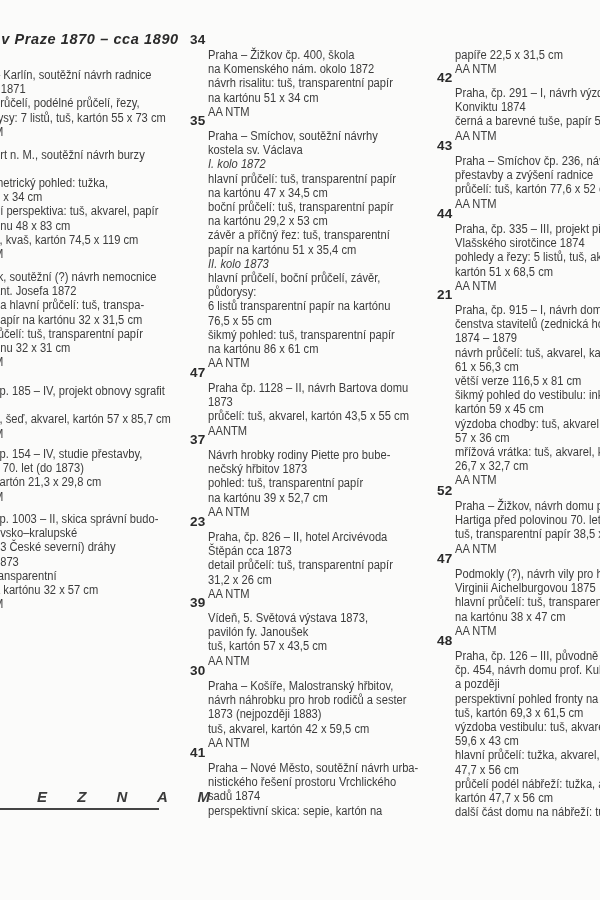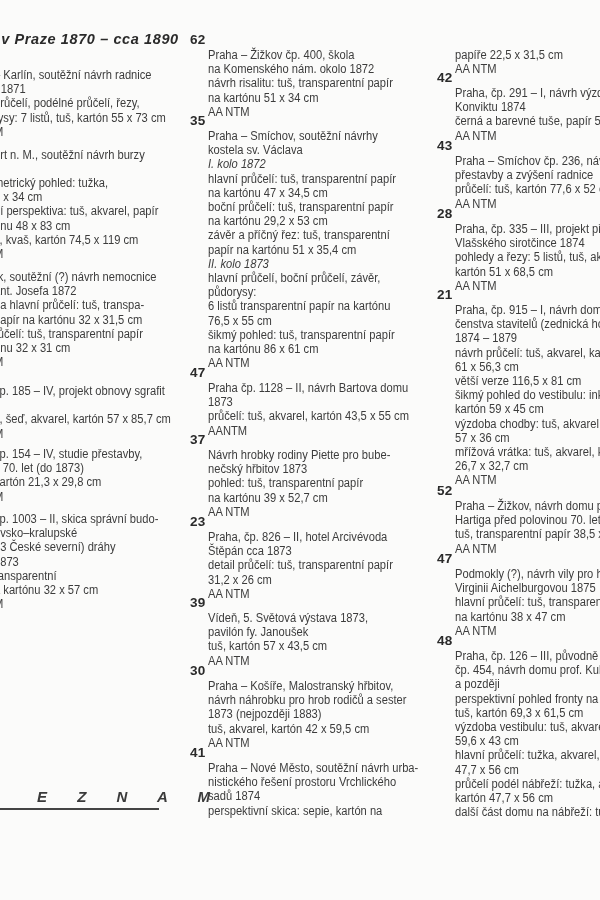--- a/index.html
+++ b/index.html
@@ -115,21 +115,21 @@
           </div>
         </div>
       </div>
     <div class="seznam">E Z N A M</div>
     <div class="rule"></div>
   </div>
 
   <div class="col col-mid">
     <div id="mid-entries">
         <div class="entry" style="top: 32px;">
-          <span class="num">62</span>
+          <span class="num">34</span>
           <div class="lines">
             <span class="line">Praha – Žižkov čp. 400, škola</span>
             <span class="line">na Komenského nám.    okolo 1872</span>
             <span class="line">návrh risalitu: tuš, transparentní papír</span>
             <span class="line">na kartónu 51 x 34 cm</span>
             <span class="line">AA NTM</span>
           </div>
         </div>
         <div class="entry" style="top: 113px;">
           <span class="num">35</span>
@@ -233,21 +233,21 @@
         <div class="entry" style="top: 138px;">
           <span class="num">43</span>
           <div class="lines">
             <span class="line">Praha – Smíchov čp. 236, náv</span>
             <span class="line">přestavby a zvýšení radnice</span>
             <span class="line">průčelí: tuš, kartón 77,6 x 52 c</span>
             <span class="line">AA NTM</span>
           </div>
         </div>
         <div class="entry" style="top: 206px;">
-          <span class="num">28</span>
+          <span class="num">44</span>
           <div class="lines">
             <span class="line">Praha, čp. 335 – III, projekt př</span>
             <span class="line">Vlašského sirotčince    1874</span>
             <span class="line">pohledy a řezy: 5 listů, tuš, ak</span>
             <span class="line">kartón 51 x 68,5 cm</span>
             <span class="line">AA NTM</span>
           </div>
         </div>
         <div class="entry" style="top: 287px;">
           <span class="num">21</span>

